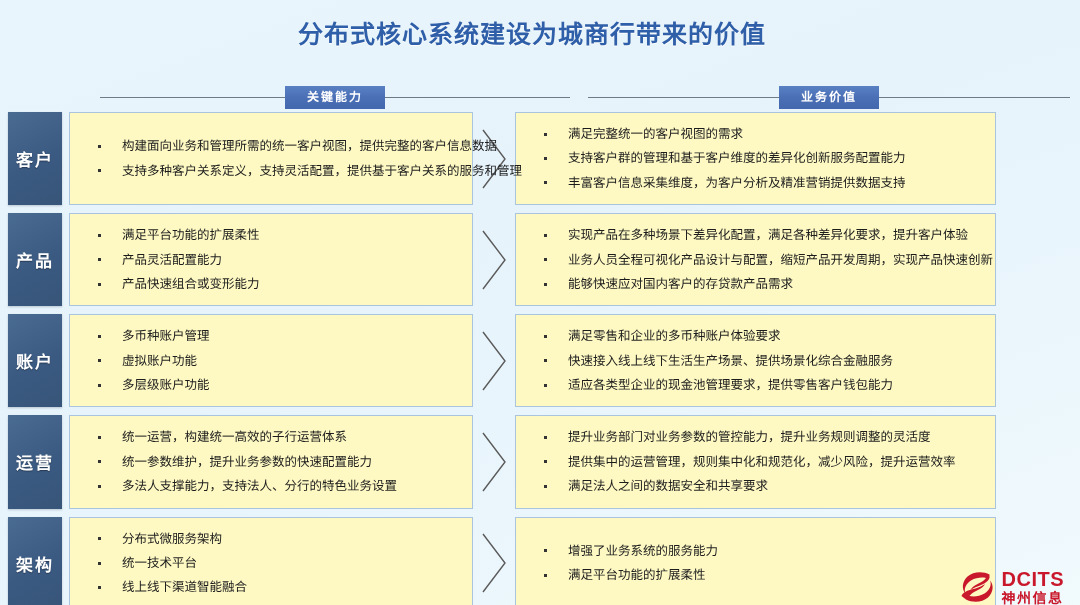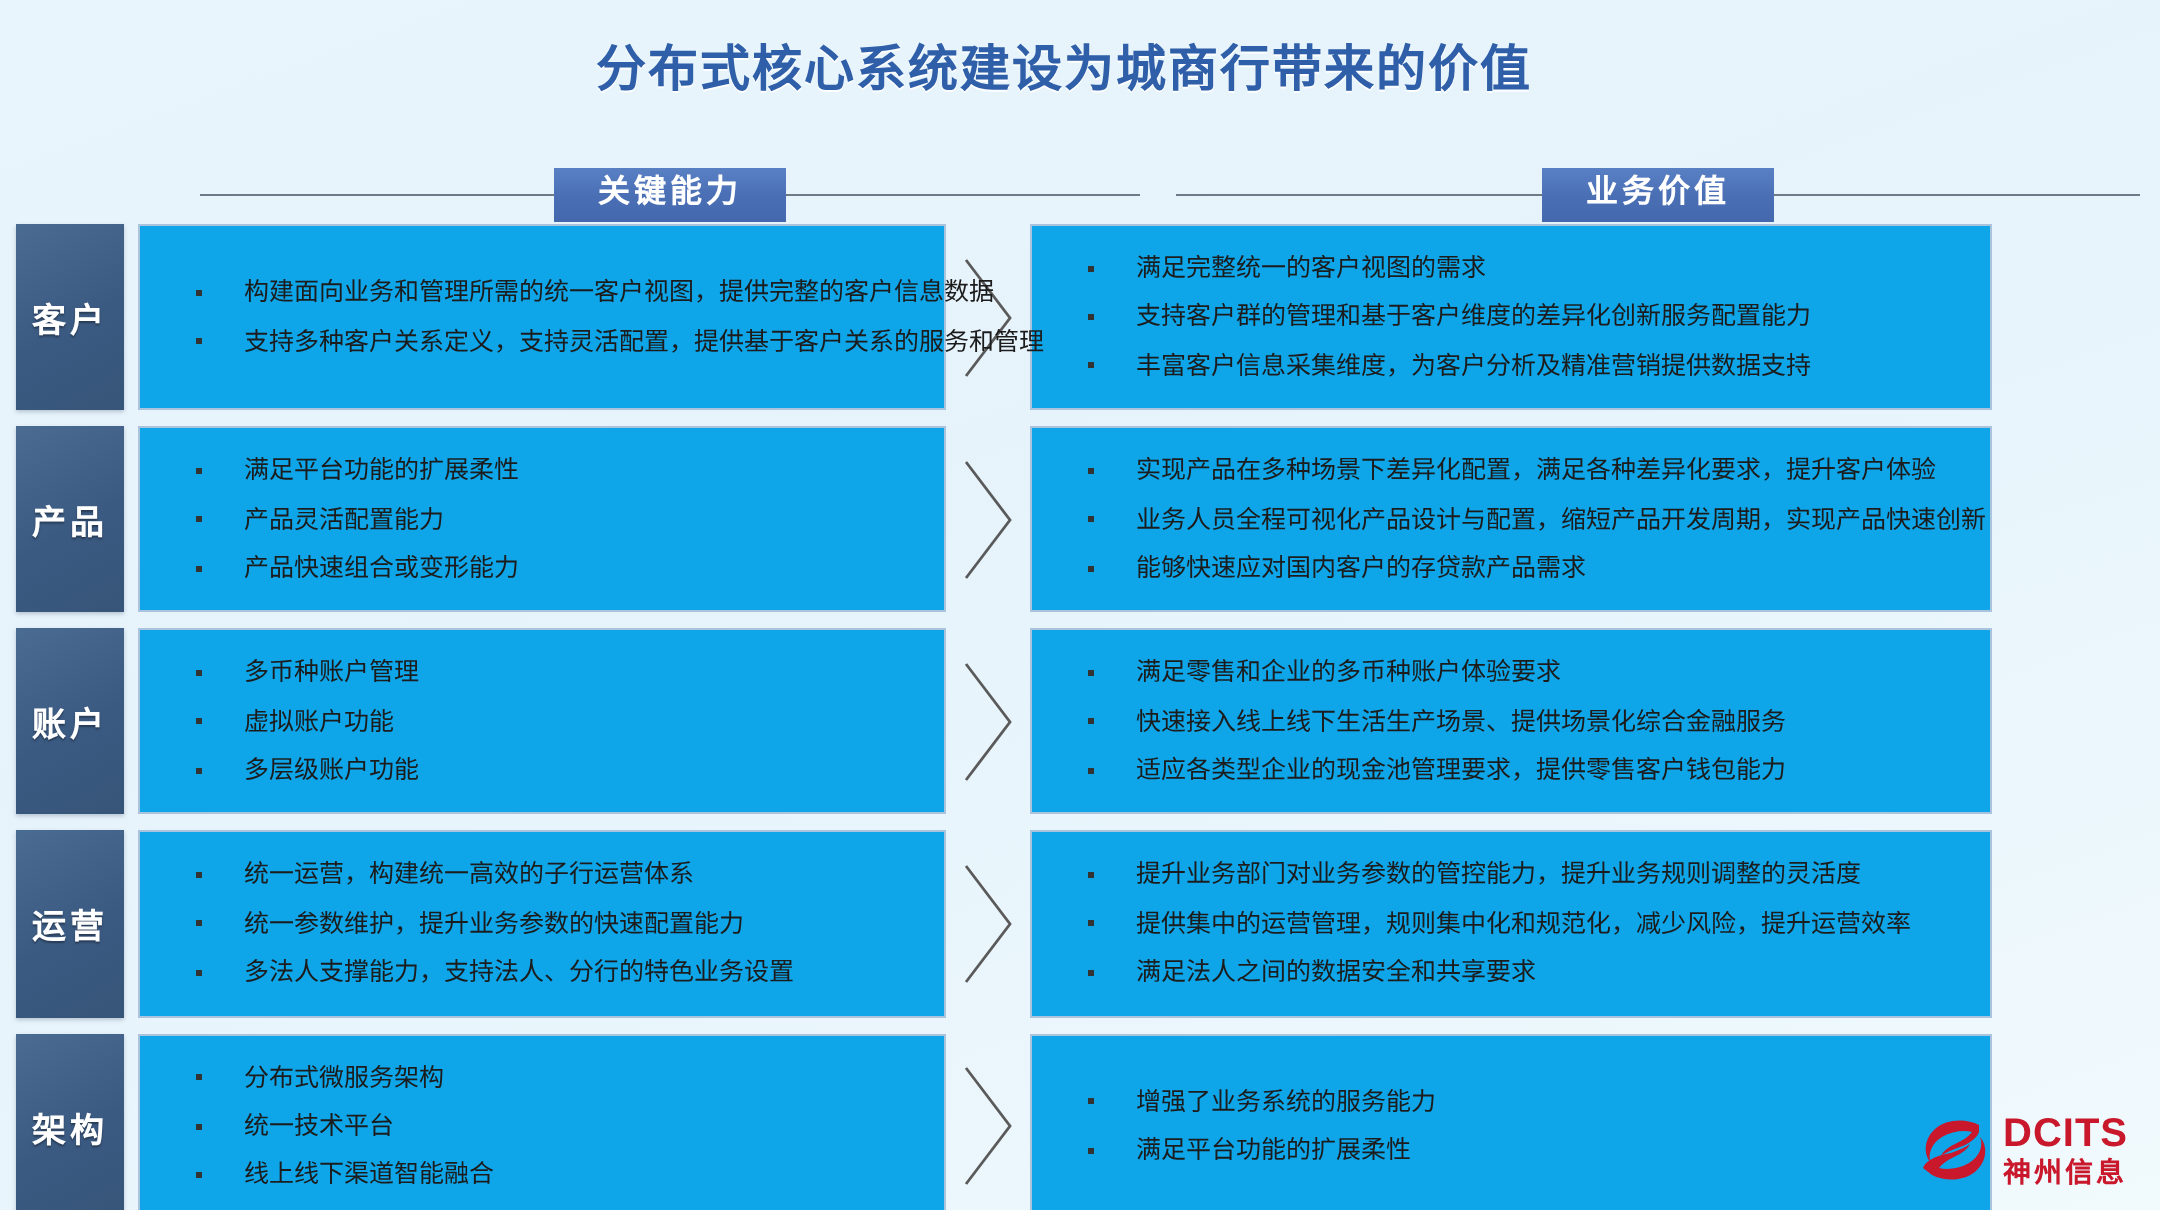--- a/index.html
+++ b/index.html
@@ -50,21 +50,21 @@
 
   .hdr-rule {
     flex: 1 1 auto;
     height: 1px;
     background: #6d7a88;
   }
   .hdr-badge {
     flex: 0 0 auto;
     background: linear-gradient(180deg, #5a80c4 0%, #4a6fb5 50%, #4468ae 100%);
     color: #ffffff;
-    font-size: 16px;
+    font-size: 12px;
     font-weight: bold;
     letter-spacing: 2px;
     padding: 5px 22px 6px;
     line-height: 1;
     text-align: center;
     white-space: nowrap;
   }
 
   
   .rows {
@@ -91,21 +91,21 @@
     font-weight: bold;
     letter-spacing: 2px;
     display: flex;
     align-items: center;
     justify-content: center;
     text-shadow: 0 1px 1px rgba(0,0,0,0.35);
     box-shadow: 0 1px 2px rgba(40,60,90,0.25);
   }
 
   .panel {
-    background: #0ea5e9;
+    background: #fef9c3;
     border: 1px solid #aac4dd;
     box-sizing: border-box;
     padding: 9px 0 9px 14px;
     display: flex;
     flex-direction: column;
     justify-content: center;
   }
   .panel.left  { flex: 0 0 auto; width: 404px; margin-left: 7px; }
   .panel.right { flex: 0 0 auto; width: 481px; }
 
@@ -139,21 +139,21 @@
     margin-top: -1.5px;
     width: 3px;
     height: 3px;
     background: #333333;
   }
 
   
   .logo {
     position: absolute;
     right: 16px;
-    bottom: 12px;
+    bottom: 0;
     display: flex;
     align-items: center;
     gap: 7px;
   }
   .logo-mark { width: 36px; height: 34px; display: block; }
   .logo-text { line-height: 1; }
   .logo-en {
     font-size: 20px;
     font-weight: bold;
     color: #c9182b;

